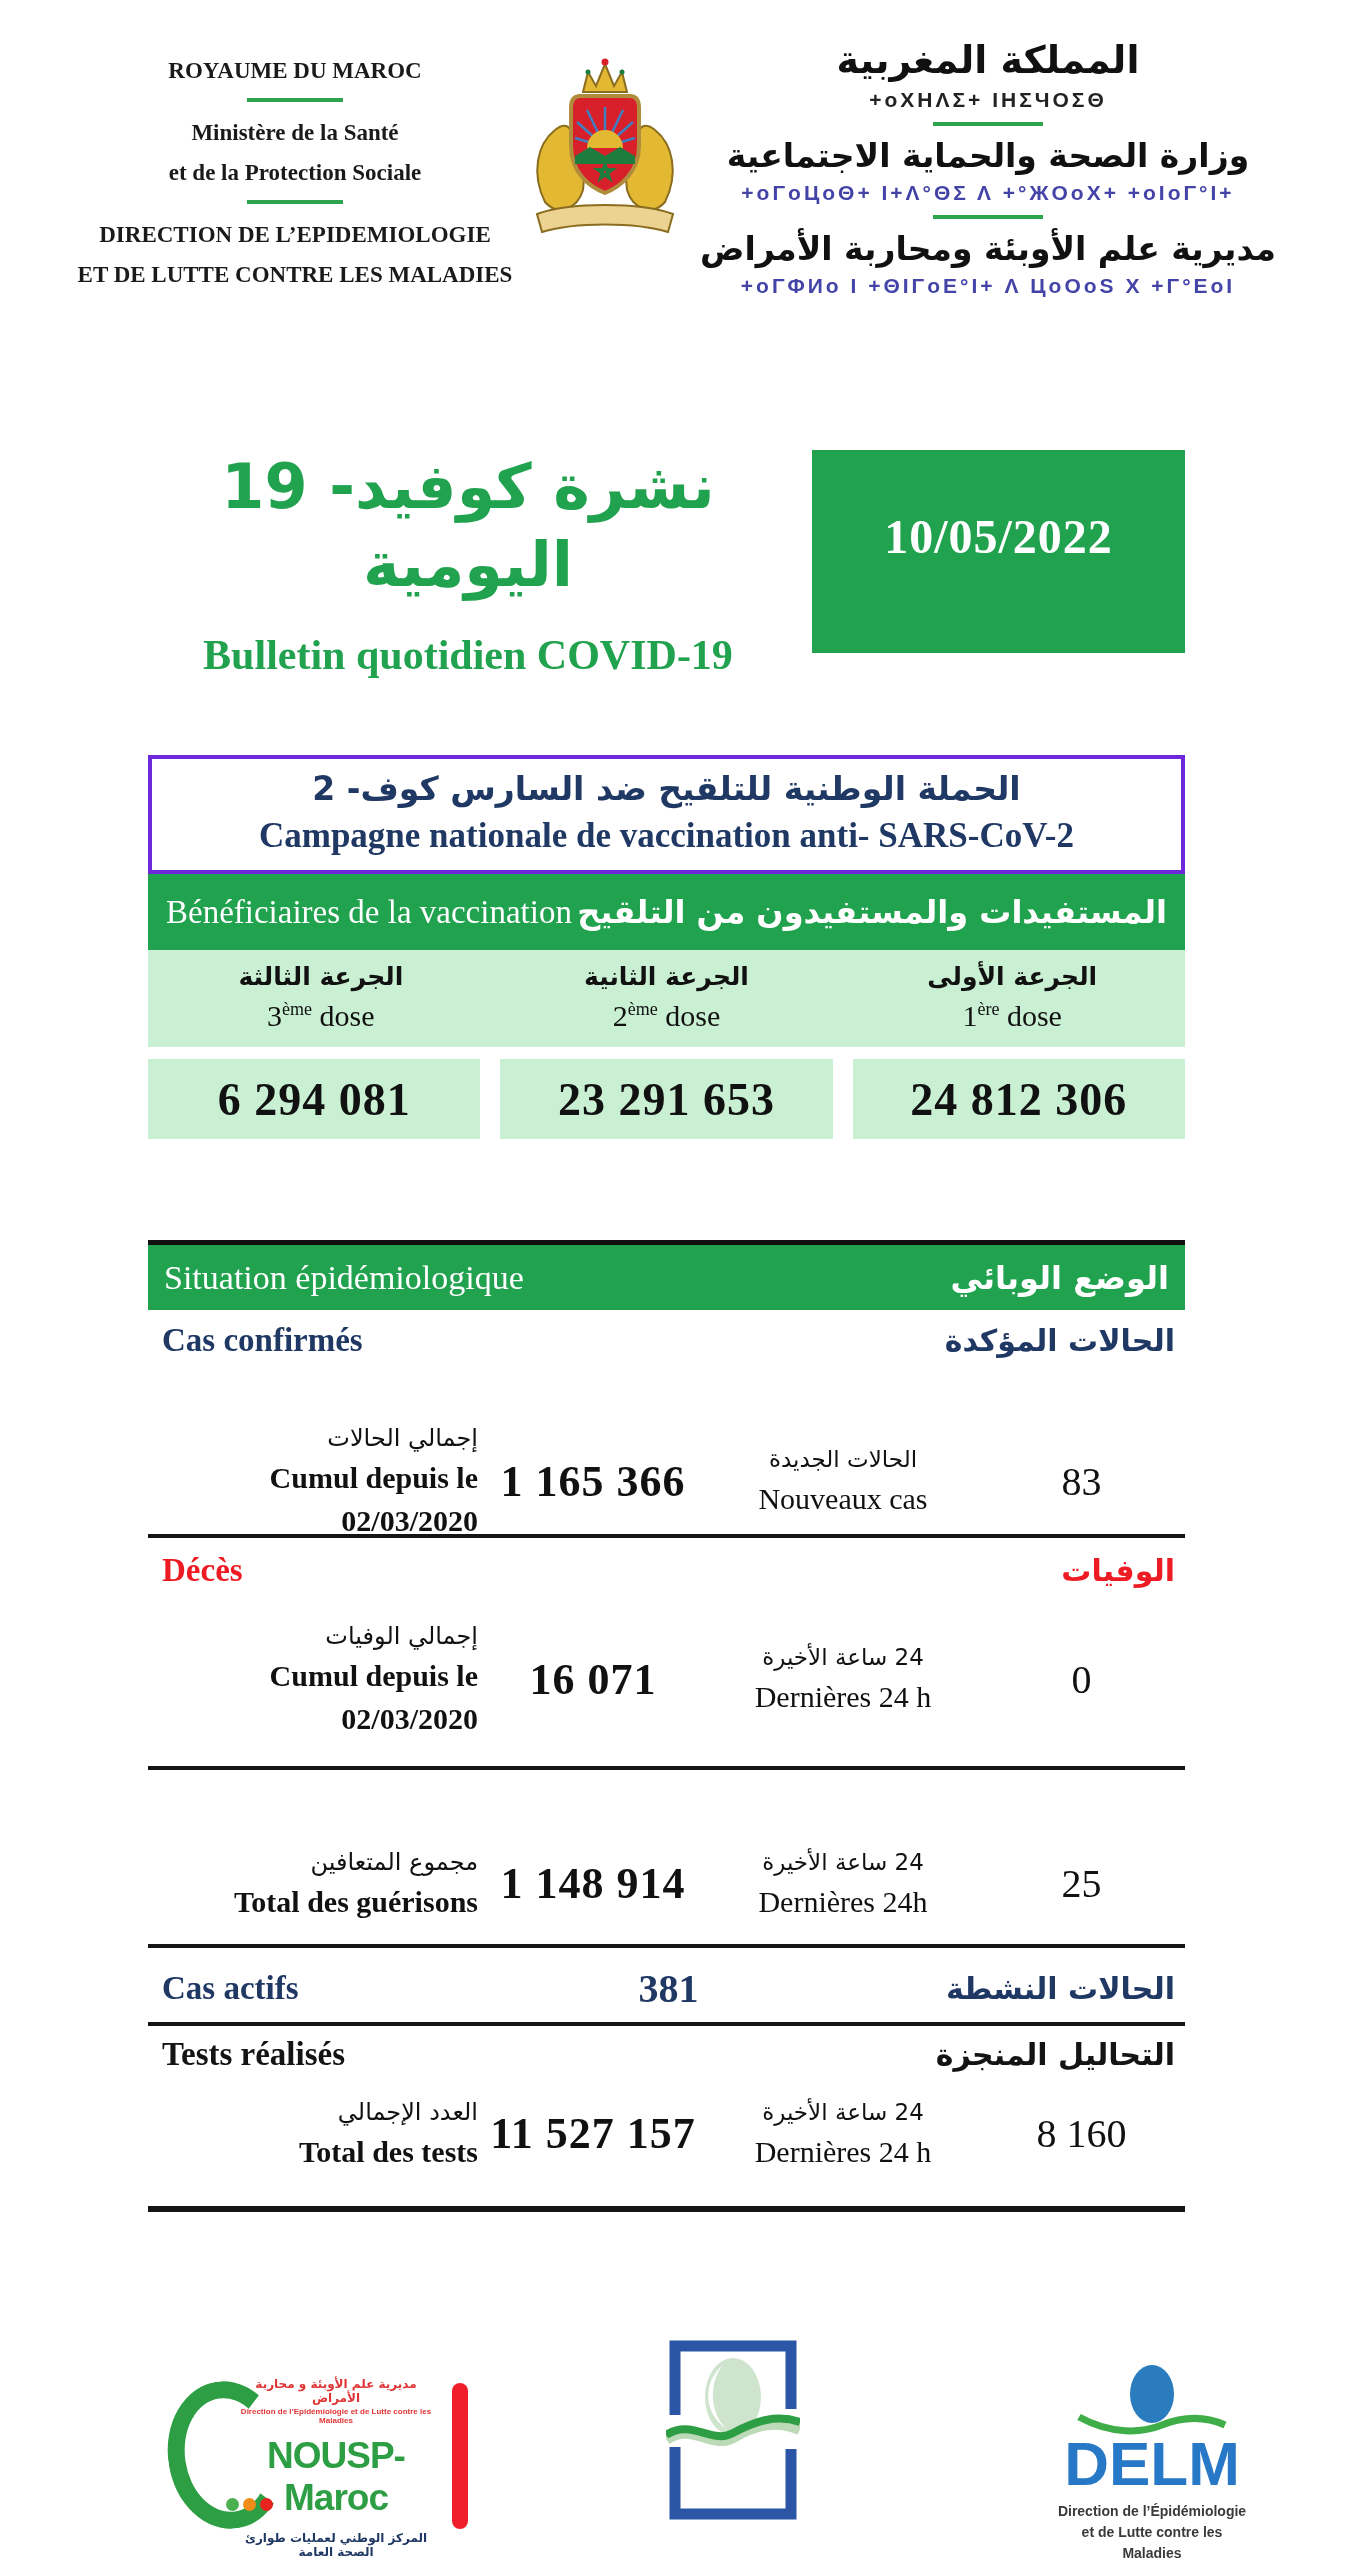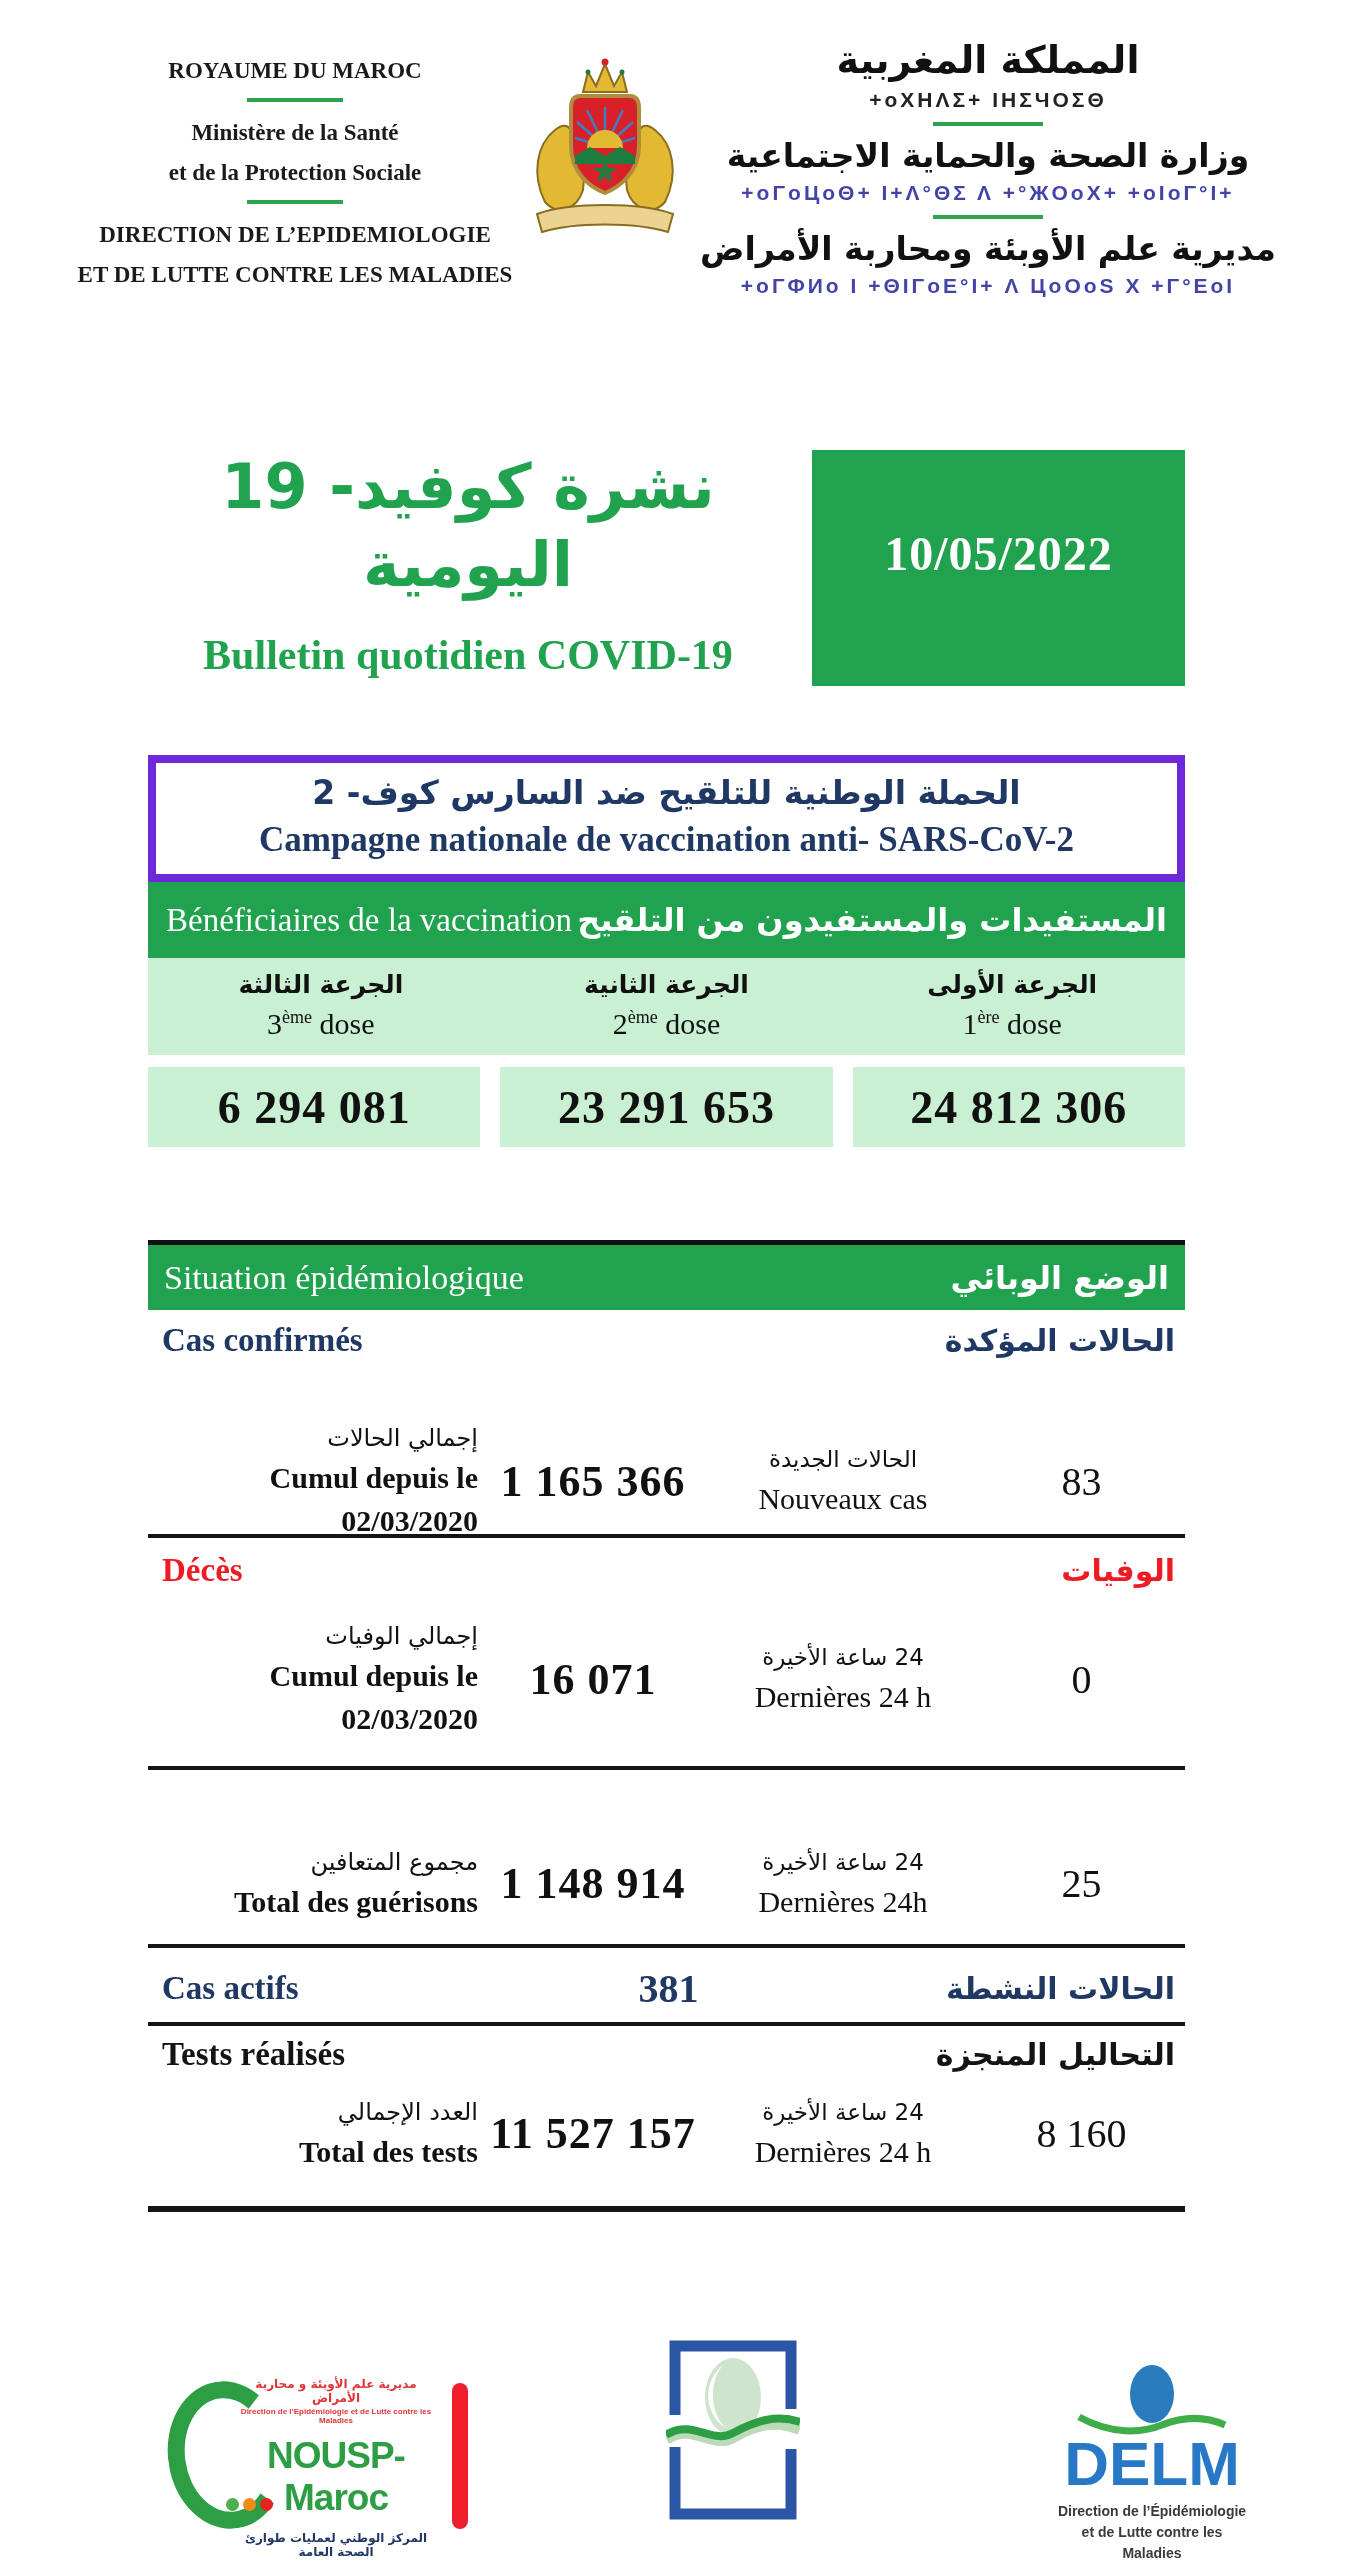--- a/index.html
+++ b/index.html
@@ -18,27 +18,27 @@
   .hdr-right .tif { font-size:21px; letter-spacing:3px; color:#222; margin-top:6px; font-weight:bold; }
   .hdr-right .ar-line2 { font-size:33px; font-weight:bold; color:#111; }
   .hdr-right .tif.blue { color:#4444a8; }
   .hdr-right .divider { margin:10px auto 10px auto; width:110px; }
 
   
   .title-row { position:absolute; top:448px; left:148px; width:1037px; }
   .title-block { position:absolute; left:0; top:0; width:640px; text-align:center; }
   .title-ar { font-family:"DejaVu Sans",sans-serif; direction:rtl; font-size:62px; font-weight:bold; color:#21a24e; line-height:1.25; }
   .title-fr { font-family:"Liberation Serif",serif; font-weight:bold; font-size:42px; color:#21a24e; margin-top:28px; }
-  .date-box { position:absolute; right:0; top:2px; width:373px; height:236px; background:#21a24e;
+  .date-box { position:absolute; right:0; top:2px; width:373px; height:203px; background:#21a24e;
               display:flex; align-items:center; justify-content:center; }
   .date-text { font-family:"Liberation Serif",serif; font-weight:bold; font-size:48px; color:#ffffff; letter-spacing:1px; padding-bottom:30px; }
 
   
   .vax { position:absolute; top:755px; left:148px; width:1037px; }
-  .vax-box { border:8px solid #6d28d9; background:#fff; text-align:center; padding:10px 6px 14px 6px; }
+  .vax-box { border:4px solid #6d28d9; background:#fff; text-align:center; padding:10px 6px 14px 6px; }
   .vax-box .ar-t { font-family:"DejaVu Sans",sans-serif; direction:rtl; font-size:33px; font-weight:bold; color:#1f3864; }
   .vax-box .fr-t { font-family:"Liberation Serif",serif; font-weight:bold; font-size:35px; color:#1f3864; margin-top:8px; }
   .vax-bar { background:#21a24e; height:76px; display:flex; align-items:center; justify-content:space-between; padding:0 18px; }
   .vax-bar .fr { font-family:"Liberation Serif",serif; font-size:33px; color:#ffffff; }
   .vax-bar .arr { font-family:"DejaVu Sans",sans-serif; direction:rtl; font-size:32px; font-weight:bold; color:#ffffff; }
   .dose-labels { background:#c9f0d2; display:grid; grid-template-columns:1fr 1fr 1fr; padding:12px 0 14px 0; }
   .dose-cell { text-align:center; }
   .dose-cell .dar { font-family:"DejaVu Sans",sans-serif; direction:rtl; font-size:25px; font-weight:bold; color:#111; }
   .dose-cell .dfr { font-family:"Liberation Serif",serif; font-size:30px; color:#111; margin-top:8px; }
   .dose-cell .dfr sup { font-size:18px; }

